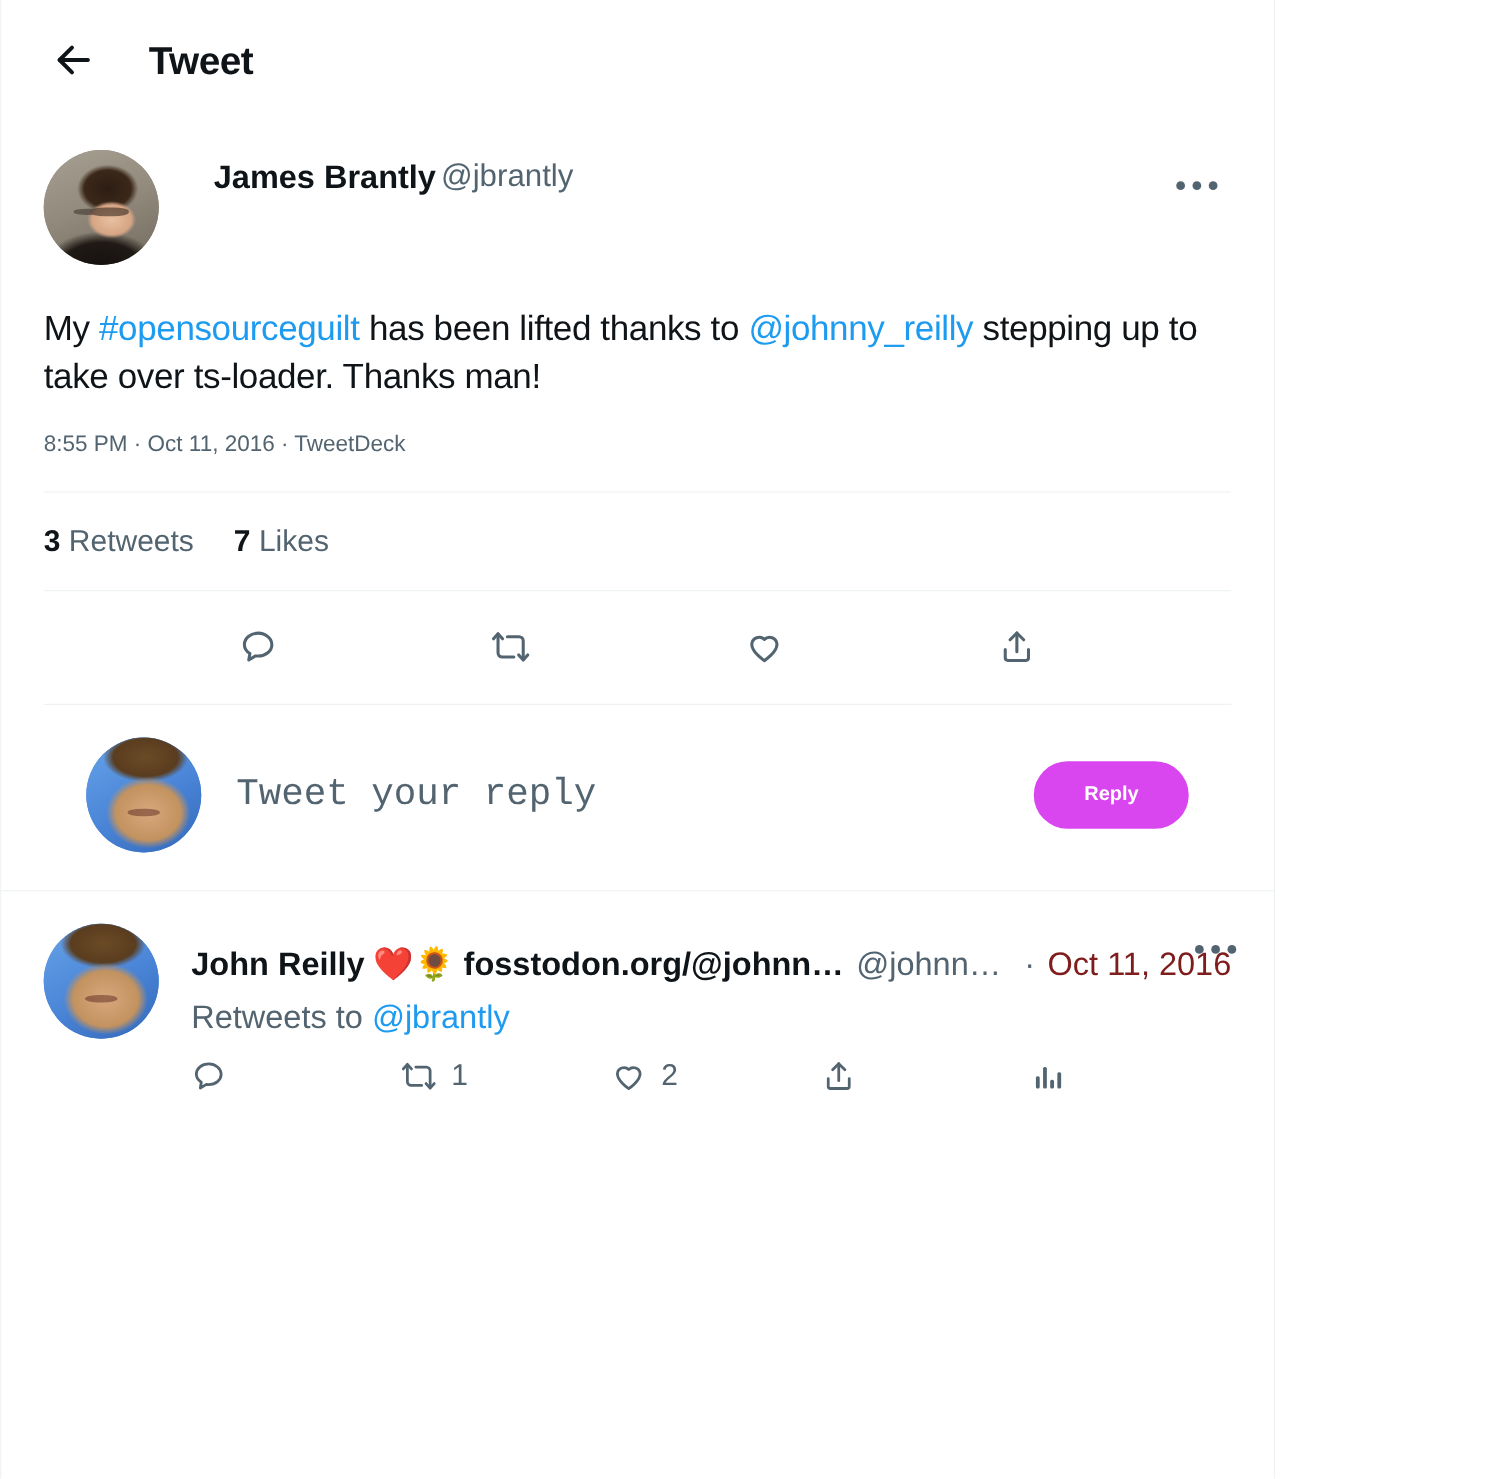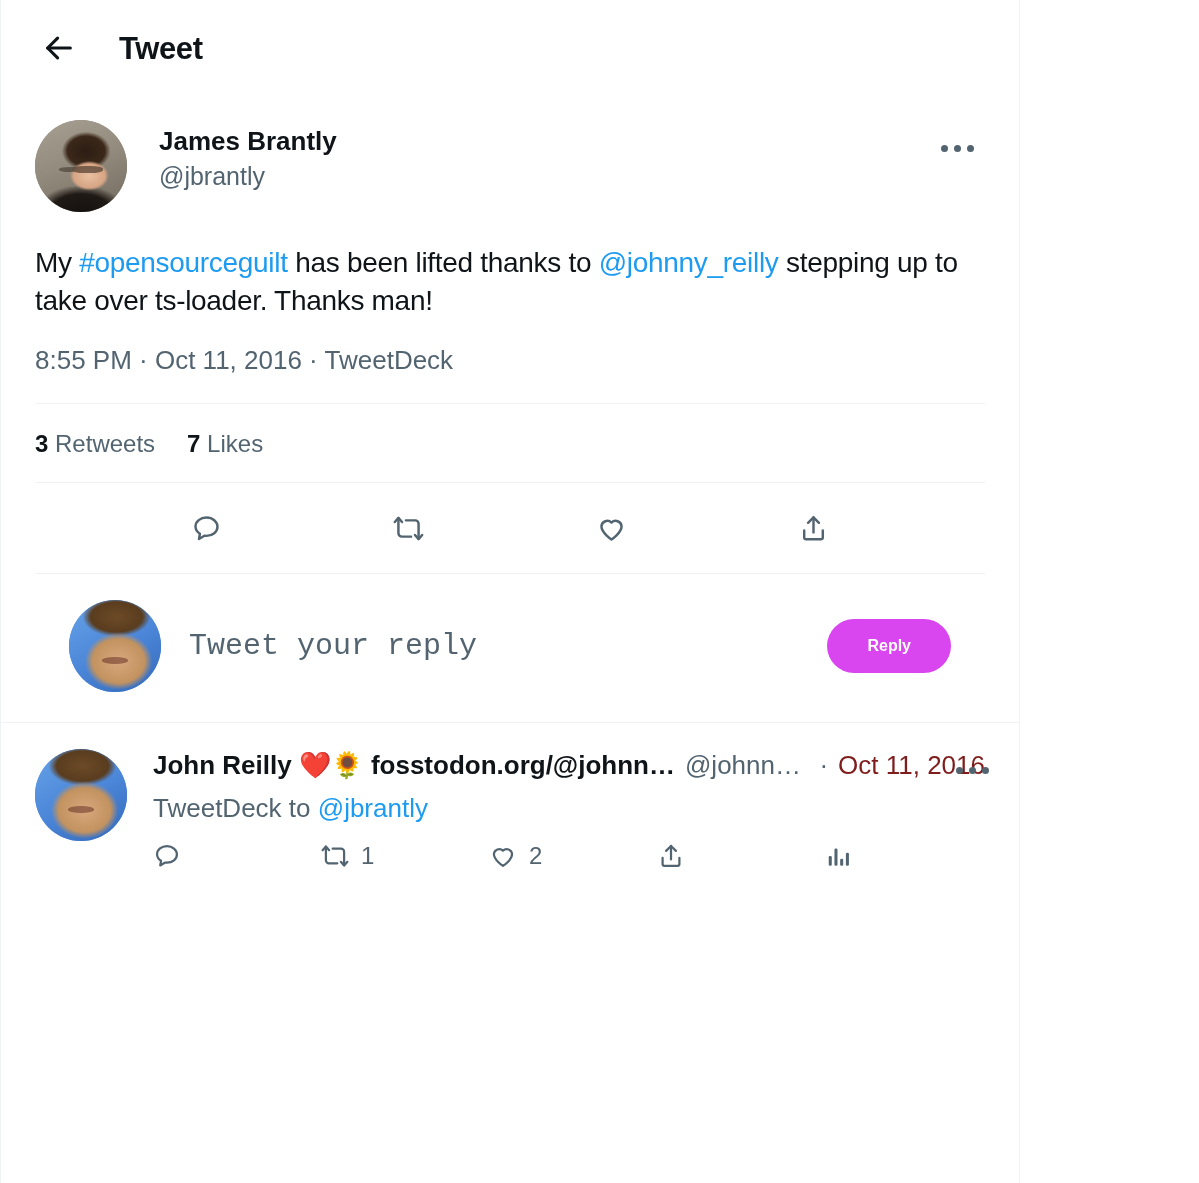--- a/index.html
+++ b/index.html
@@ -99,24 +99,24 @@
   .avatar-jr::after {
     content: "";
     position: absolute;
     left: 36%; top: 62%;
     width: 28%; height: 7%;
     border-radius: 50%;
     background: rgba(90,40,30,0.5);
   }
 
   .author-meta {
-    margin-left: 32px;
+    margin-left: 44px;
     padding-top: 6px;
     display: flex;
-    flex-direction: column;
+    flex-direction: row;
     gap: 4px;
   }
   .author-name {
     font-size: 26px;
     font-weight: bold;
     color: #0f1419;
     line-height: 1.2;
     cursor: pointer;
   }
   .author-handle {
@@ -146,21 +146,21 @@
     font-size: 28px;
     line-height: 1.35;
     letter-spacing: -0.3px;
     color: #0f1419;
     word-wrap: break-word;
   }
   .link { color: #1d9bf0; cursor: pointer; }
 
   .timestamp {
     margin-top: 24px;
-    font-size: 26px;
+    font-size: 18px;
     color: #536471;
     line-height: 1.3;
   }
 
   .divider {
     height: 1px;
     background: #eff3f4;
     margin-top: 26px;
   }
   .divider-full {
@@ -238,21 +238,21 @@
     position: relative;
   }
   .reply-avatar {
     width: 92px; height: 92px;
     border-radius: 50%;
     flex: none;
     overflow: hidden;
     position: relative;
     cursor: pointer;
   }
-  .reply-body { flex: 1; min-width: 0; }
+  .reply-body { flex: 1; min-width: 0; margin-top: 16px; }
   .reply-header {
     display: flex;
     align-items: center;
     gap: 10px;
     flex-wrap: nowrap;
     font-size: 26px;
     line-height: 1.25;
   }
   .reply-name {
     font-weight: bold;
@@ -415,21 +415,21 @@
 
       <div class="reply-more">
         <div class="dots">
           <span></span>
             <span></span>
             <span></span>
         </div>
       </div>
 
       <div class="replying-to">
-        <span>TweetDeck to </span><span class="link">@jbrantly</span>
+        <span>Retweets to </span><span class="link">@jbrantly</span>
       </div>
 
 
       <div class="reply-actions">
         <div class="reply-action">
           <svg viewBox="0 0 24 24" fill="none" stroke="currentColor" stroke-width="1.9" stroke-linecap="round" stroke-linejoin="round">
             <path d="M12 3.5c-4.7 0-8.5 3.1-8.5 7 0 2.3 1.3 4.3 3.4 5.6l-.7 4 4.2-2.5c.5.1 1.1.1 1.6.1 4.7 0 8.5-3.1 8.5-7s-3.8-7.2-8.5-7.2z"></path>
           </svg>
           <span></span>
         </div>

